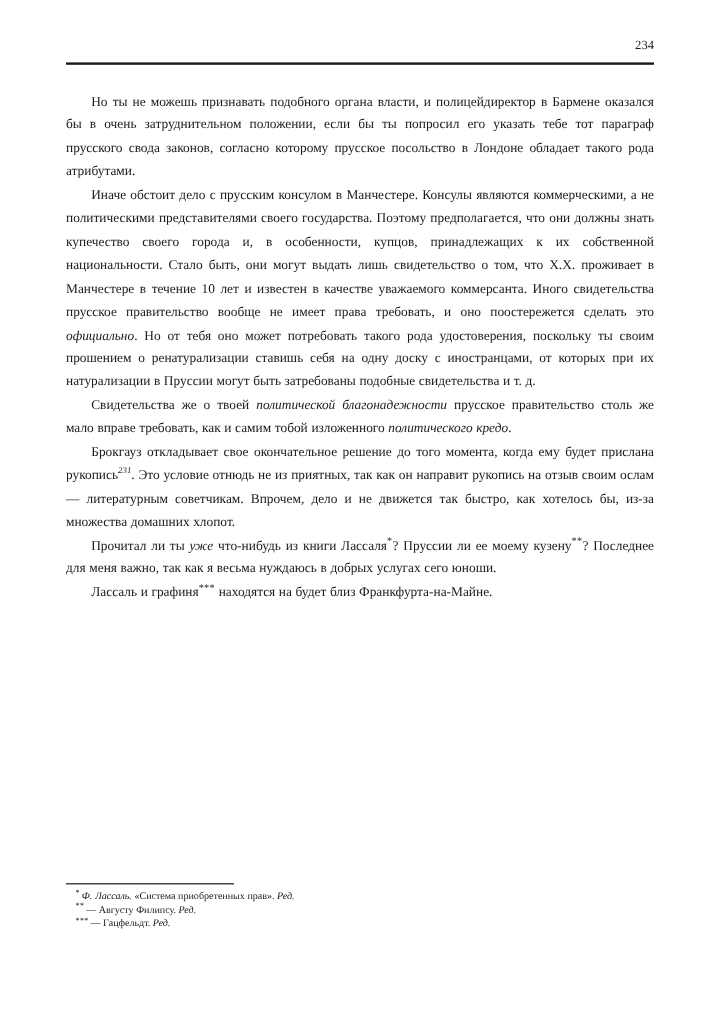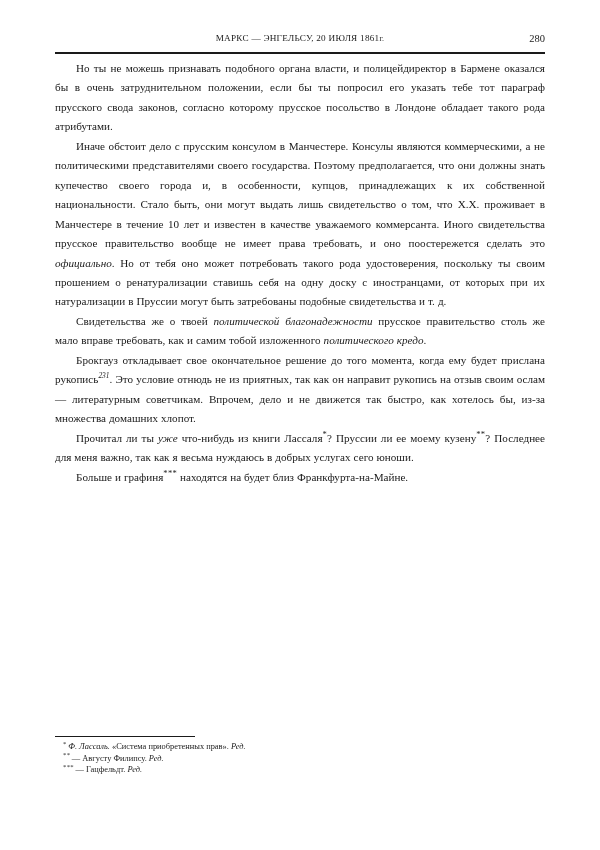--- a/index.html
+++ b/index.html
@@ -56,21 +56,21 @@
     right: 55px;
     top: 52px;
     height: 1.6px;
     background: #1a1a1a;
   }
 
   
   .body-col {
     position: absolute;
     left: 55px;
-    top: 59px;
+    top: 76px;
     width: 490px;
   }
   p.para {
     margin: 0 0 0px 0;
     font-size: 11.15px;
     line-height: 19.45px;
     text-align: justify;
     text-indent: 21px;
     hyphens: manual;
     word-spacing: 0.02em;
@@ -118,41 +118,38 @@
     letter-spacing: 0.35px;
     margin-right: 1.5px;
   }
 </style>
 </head>
 <body>
 
 <div class="page">
 
   <div class="running-head">
-    <div class="rh-title">
-      <span>МАРКС — ЭНГЕЛЬСУ, 20 ИЮЛЯ 1861</span><span class="small">г.</span>
-    </div>
-    <div class="rh-page">280</div>
+    <div class="rh-page">234</div>
   </div>
   <div class="rh-rule"></div>
 
   <div class="body-col">
 
     <p class="para"><span>Но ты не можешь признавать подобного органа власти, и полицейдиректор в Бармене оказался бы в очень затруднительном положении, если бы ты попросил его указать тебе тот параграф прусского свода законов, согласно которому прусское посольство в Лондоне обладает такого рода атрибутами.</span></p>
 
     <p class="para"><span>Иначе обстоит дело с прусским консулом в Манчестере. Консулы являются коммерческими, а не политическими представителями своего государства. Поэтому предполагается, что они должны знать купечество своего города и, в особенности, купцов, принадлежащих к их собственной национальности. Стало быть, они могут выдать лишь свидетельство о том, что Х.Х. проживает в Манчестере в течение 10 лет и известен в качестве уважаемого коммерсанта. Иного свидетельства прусское правительство вообще не имеет права требовать, и оно поостережется сделать это </span><i>официально</i><span>. Но от тебя оно может потребовать такого рода удостоверения, поскольку ты своим прошением о ренатурализации ставишь себя на одну доску с иностранцами, от которых при их натурализации в Пруссии могут быть затребованы подобные свидетельства и т. д.</span></p>
 
     <p class="para"><span>Свидетельства же о твоей </span><i>политической благонадежности</i><span> прусское правительство столь же мало вправе требовать, как и самим тобой изложенного </span><i>политического кредо</i><span>.</span></p>
 
 
     <p class="para"><span>Брокгауз откладывает свое окончательное решение до того момента, когда ему будет прислана рукопись</span><sup class="fn">231</sup><span>. Это условие отнюдь не из приятных, так как он направит рукопись на отзыв своим ослам — литературным советчикам. Впрочем, дело и не движется так быстро, как хотелось бы, из-за множества домашних хлопот.</span></p>
 
     <p class="para"><span>Прочитал ли ты </span><i>уже</i><span> что-нибудь из книги Лассаля</span><sup class="ast">*</sup><span>? Пруссии ли ее моему кузену</span><sup class="ast">**</sup><span>? Последнее для меня важно, так как я весьма нуждаюсь в добрых услугах сего юноши.</span></p>
 
-    <p class="para"><span>Больше и графиня</span><sup class="ast">***</sup><span> находятся на будет близ Франкфурта-на-Майне.</span></p>
+    <p class="para"><span>Лассаль и графиня</span><sup class="ast">***</sup><span> находятся на будет близ Франкфурта-на-Майне.</span></p>
 
 
   </div>
 
   <div class="footnotes">
     <div class="fn-rule"></div>
 
     <div class="fn-line">
       <span class="fn-mark">*</span><i>Ф. Лассаль.</i><span> «Система приобретенных прав». </span><i>Ред.</i>
     </div>

